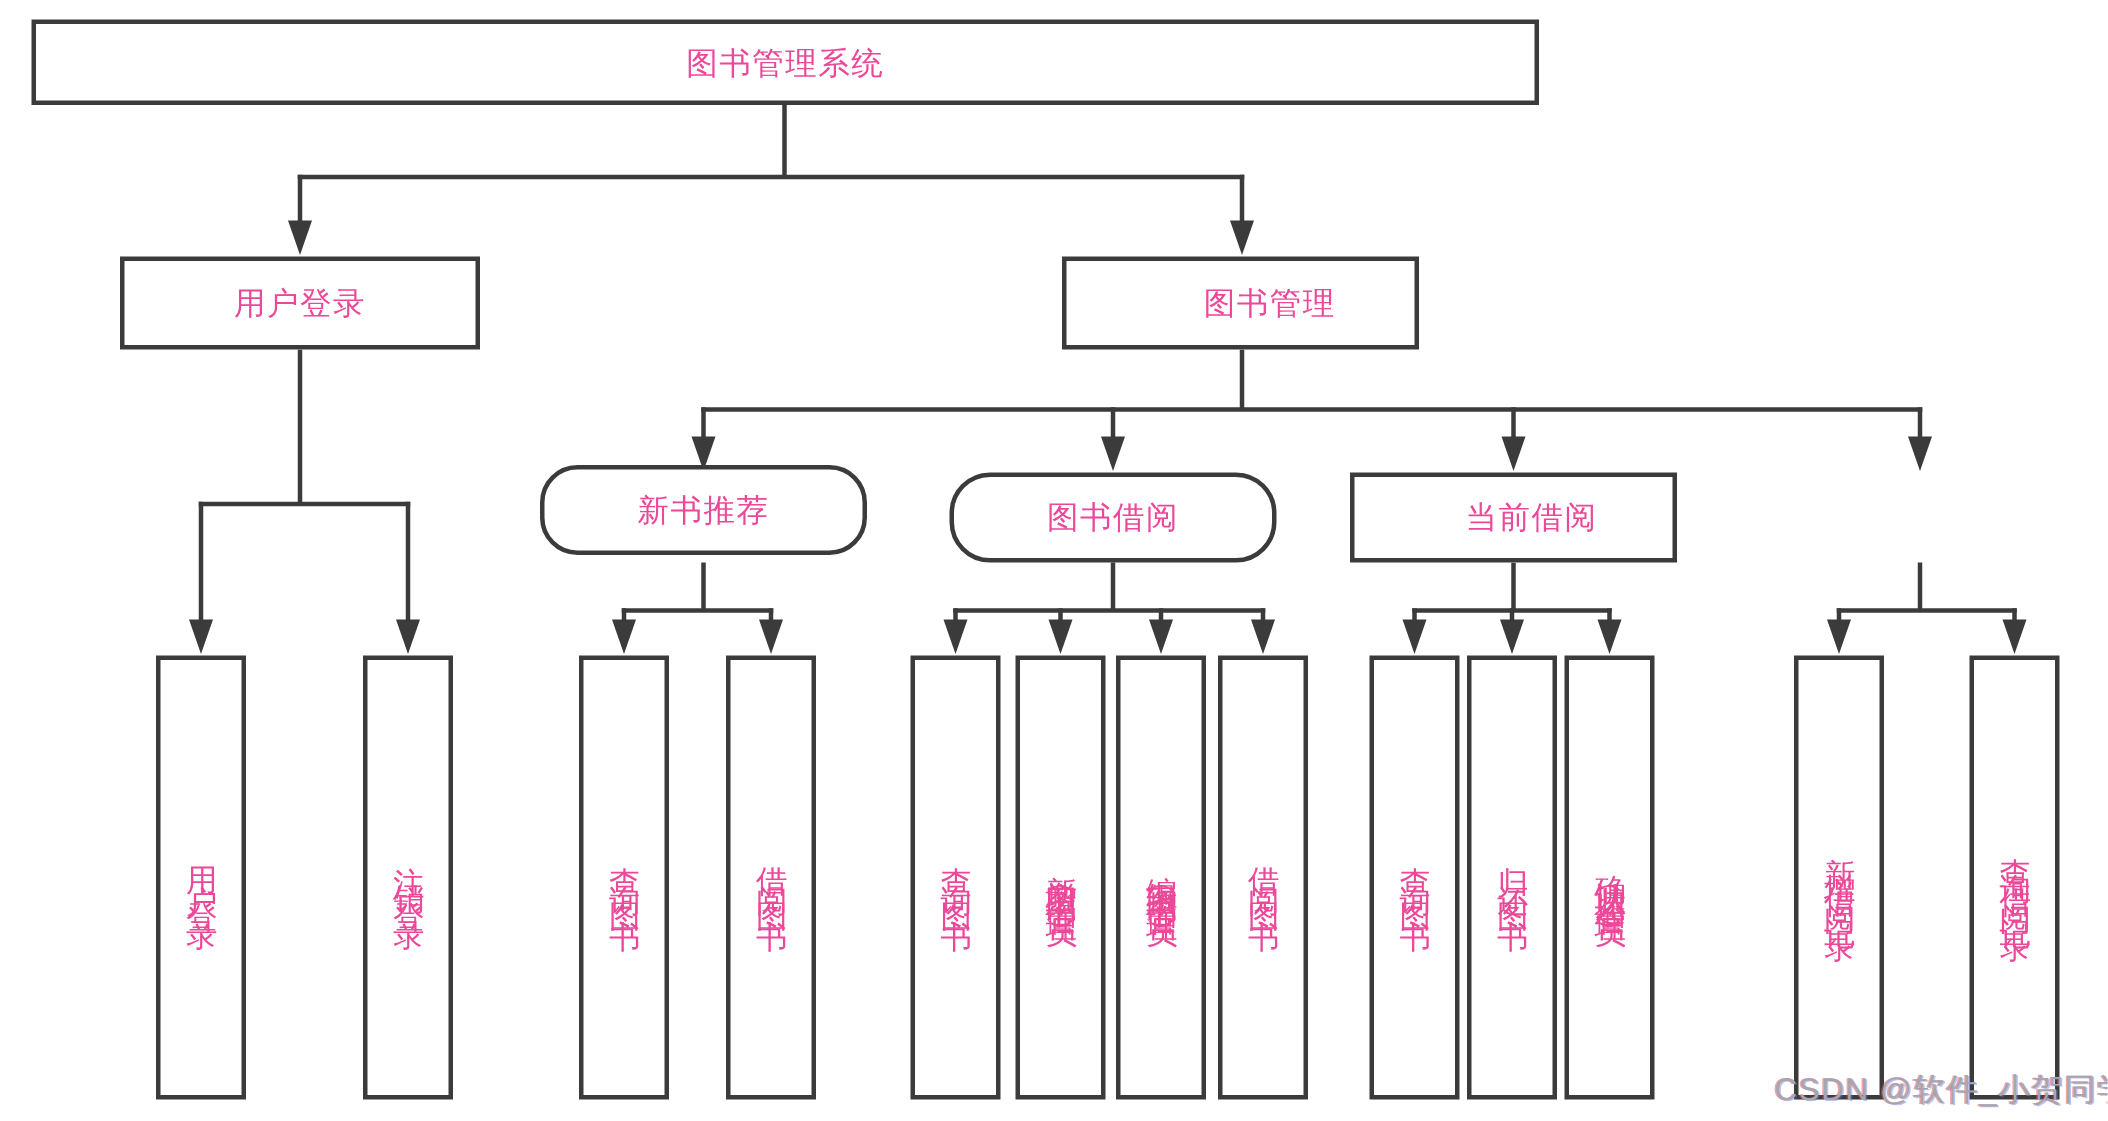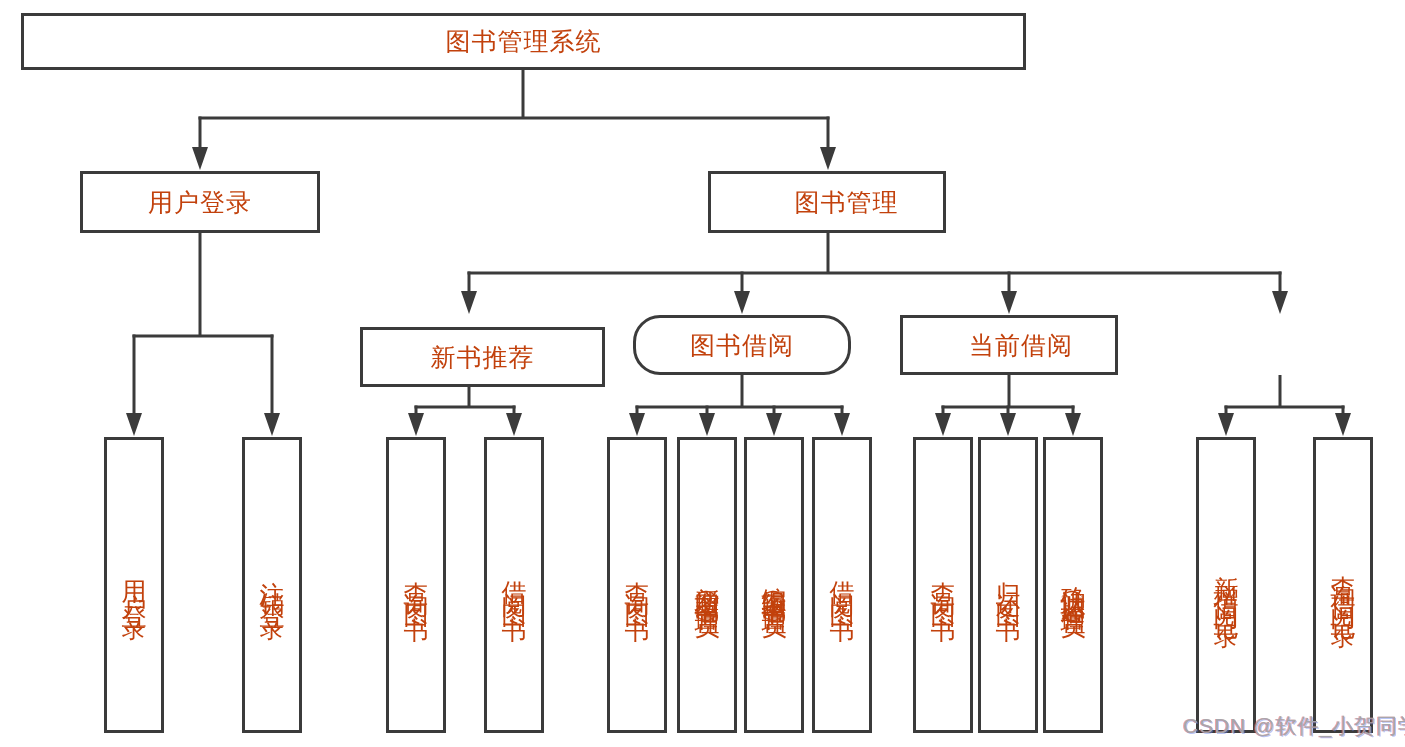--- a/index.html
+++ b/index.html
@@ -22,25 +22,25 @@
     position: absolute;
     left: 0; top: 0;
     width: 1405px; height: 747px;
     pointer-events: none;
   }
   .node {
     position: absolute;
     box-sizing: border-box;
     border: 3px solid #3b3b3b;
     background: #ffffff;
-    color: #c2410c;
+    color: #ec4899;
     display: flex;
     align-items: center;
     justify-content: center;
-    font-size: 25px;
+    font-size: 21px;
     letter-spacing: 1px;
   }
   .leaf .vtext {
     writing-mode: vertical-rl;
     text-orientation: mixed;
     letter-spacing: 12px;
     line-height: 1;
     white-space: nowrap;
   }
   .leaf.mid .vtext  { letter-spacing: 10px; }
@@ -138,21 +138,21 @@
     <span>图书管理系统</span>
   </div>
 
   <div class="node" style="left:80px; top:171px; width:240px; height:62px;">
     <span>用户登录</span>
   </div>
   <div class="node" style="left:708px; top:171px; width:238px; height:62px;padding-left:39px;">
     <span>图书管理</span>
   </div>
 
-  <div class="node" style="left:360px; top:327px; width:245px; height:60px;">
+  <div class="node" style="left:360px; top:310px; width:218px; height:60px;border-radius:25px;">
     <span>新书推荐</span>
   </div>
   <div class="node" style="left:633px; top:315px; width:218px; height:60px;border-radius:27px;">
     <span>图书借阅</span>
   </div>
   <div class="node" style="left:900px; top:315px; width:218px; height:60px;padding-left:24px;">
     <span>当前借阅</span>
   </div>
 
   <div class="node leaf" style="left:104px; top:437px; width:60px; height:296px;">

